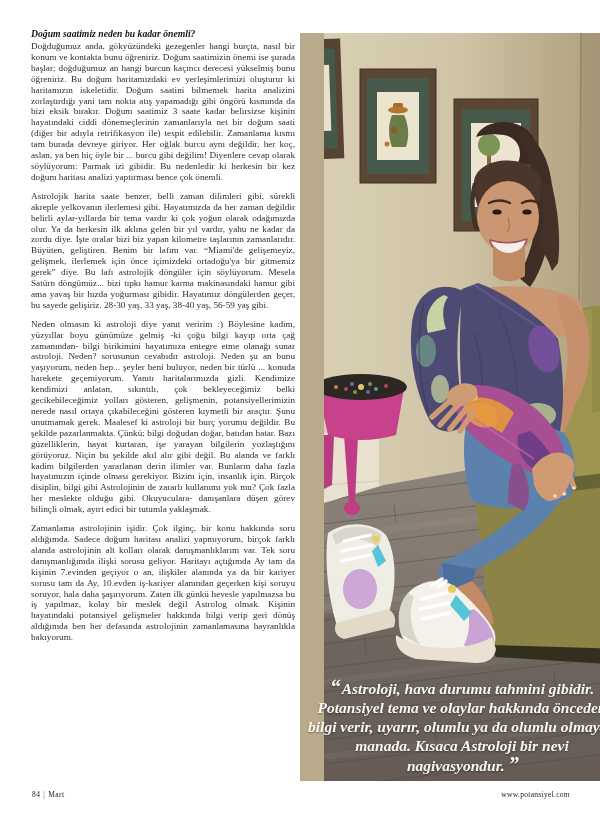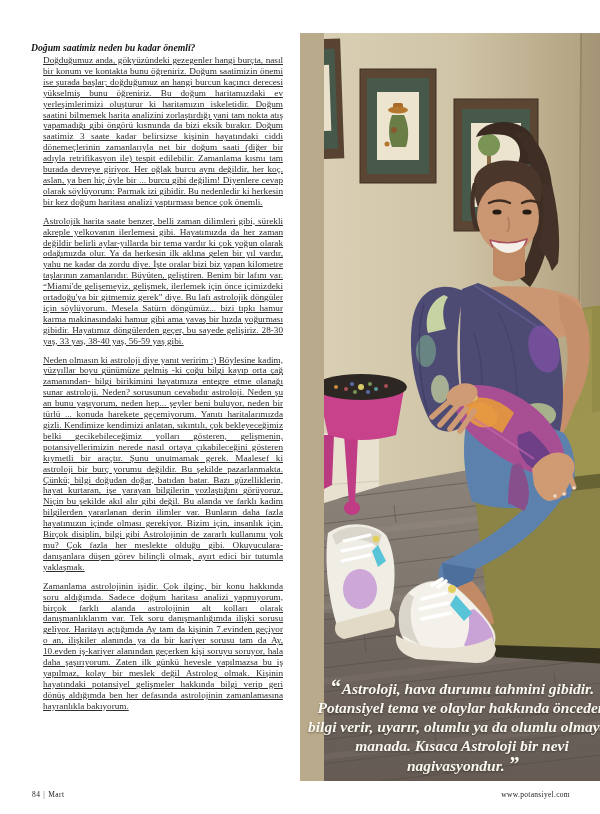--- a/index.html
+++ b/index.html
@@ -9,22 +9,22 @@
   }
   .text-col{
     position:absolute;left:31px;top:28px;width:264px;
     color:#2e2e2e;font-size:9.2px;line-height:10.9px;
     text-align:justify;text-justify:inter-word;
   }
   .text-col h3{
     font-size:9.7px;line-height:11px;font-style:italic;font-weight:bold;
     margin:10px 0 2px;color:#141414;text-align:left;
   }
-  .text-col h3.first{margin-top:14px;font-style:italic;}
-  .text-col p{margin:0 12px 8px;text-decoration:underline;}
+  .text-col h3.first{margin-top:0;font-style:italic;}
+  .text-col p{margin:0 0 8px;}
   .photo{
     position:absolute;left:300px;top:33px;width:300px;height:748px;
     overflow:hidden;background:#b9aa8b;padding-left:24px;
   }
   .photo svg{display:block;}
   .quote{
     position:absolute;left:6px;right:6px;bottom:6px;z-index:5;
     text-align:center;font-style:italic;font-weight:bold;
     font-size:15.5px;line-height:19px;color:#fbf9f3;
     text-shadow:0 1px 2px rgba(20,15,10,.45);

